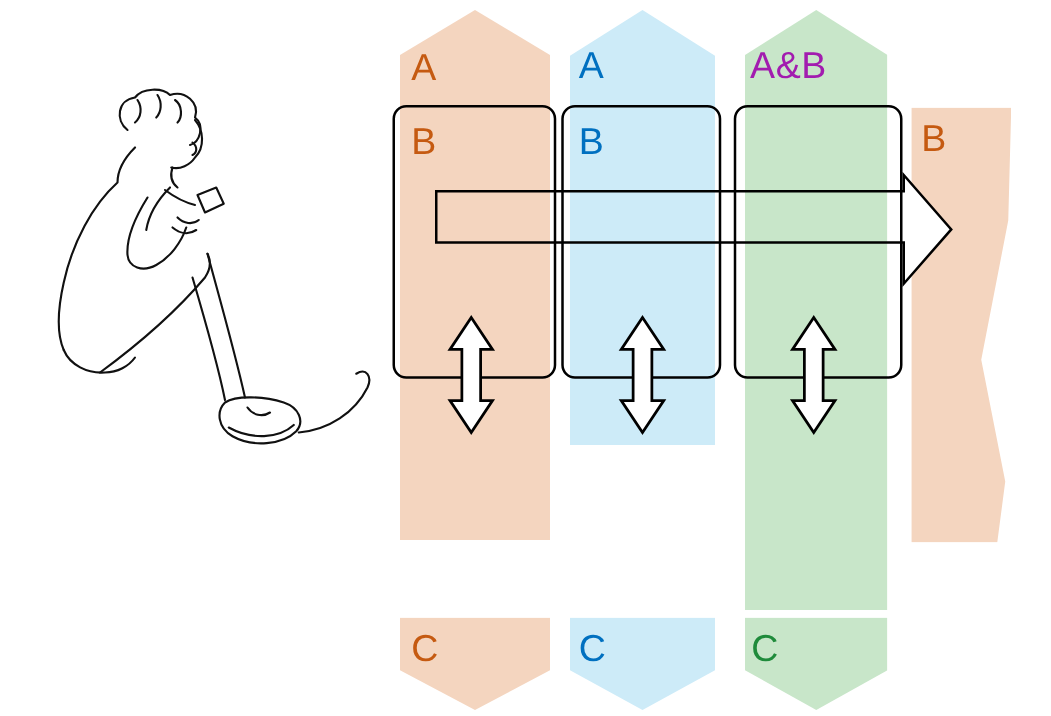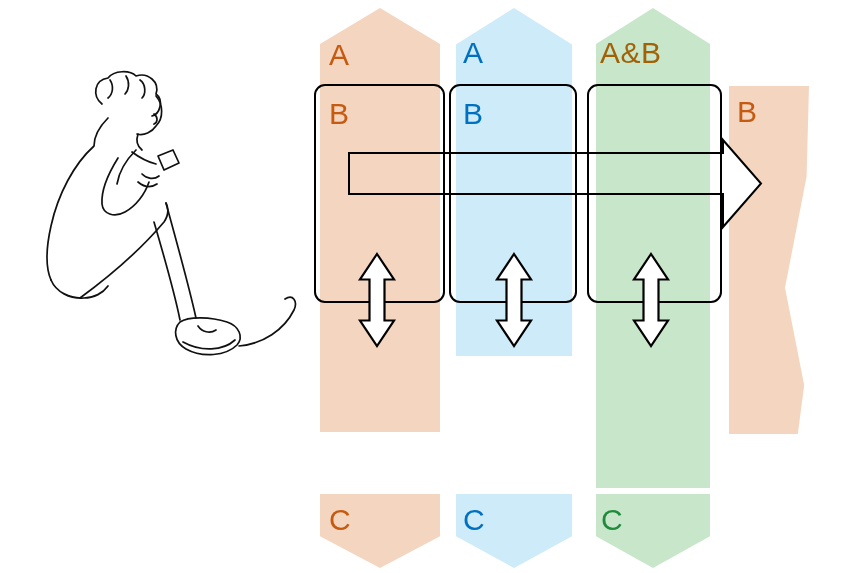--- a/index.html
+++ b/index.html
@@ -78,21 +78,21 @@
   <div class="band dn dn2" style="background-color: rgb(205, 235, 248);"></div>
   <div class="band dn dn3" style="background-color: rgb(200, 230, 201);"></div>
   <div class="band out" style="background-color: rgb(244, 213, 191);"></div>
 
   <div class="box box1"></div>
   <div class="box box2"></div>
   <div class="box box3"></div>
 
   <span class="lbl lt1" style="color: rgb(197, 90, 17);">A</span>
   <span class="lbl lt2" style="color: rgb(0, 112, 192);">A</span>
-  <span class="lbl lt3" style="color: #a16207;">A&amp;B</span>
+  <span class="lbl lt3" style="color: #a21caf;">A&amp;B</span>
   <span class="lbl lb1" style="color: rgb(197, 90, 17);">B</span>
   <span class="lbl lb2" style="color: rgb(0, 112, 192);">B</span>
   <span class="lbl lo" style="color: rgb(197, 90, 17);">B</span>
   <span class="lbl lc1" style="color: rgb(197, 90, 17);">C</span>
   <span class="lbl lc2" style="color: rgb(0, 112, 192);">C</span>
   <span class="lbl lc3" style="color: rgb(31, 139, 59);">C</span>
 
   <svg class="flow" viewBox="0 0 841 573" width="841" height="573">
     <path d="M723 140 L761 183.5 L723 227 Z" fill="#ffffff" stroke="none"></path>
     <path d="M349 153 L723 153 L723 140 L761 183.5 L723 227 L723 194 L349 194 Z" fill="none" stroke="#000" stroke-width="2"></path>

